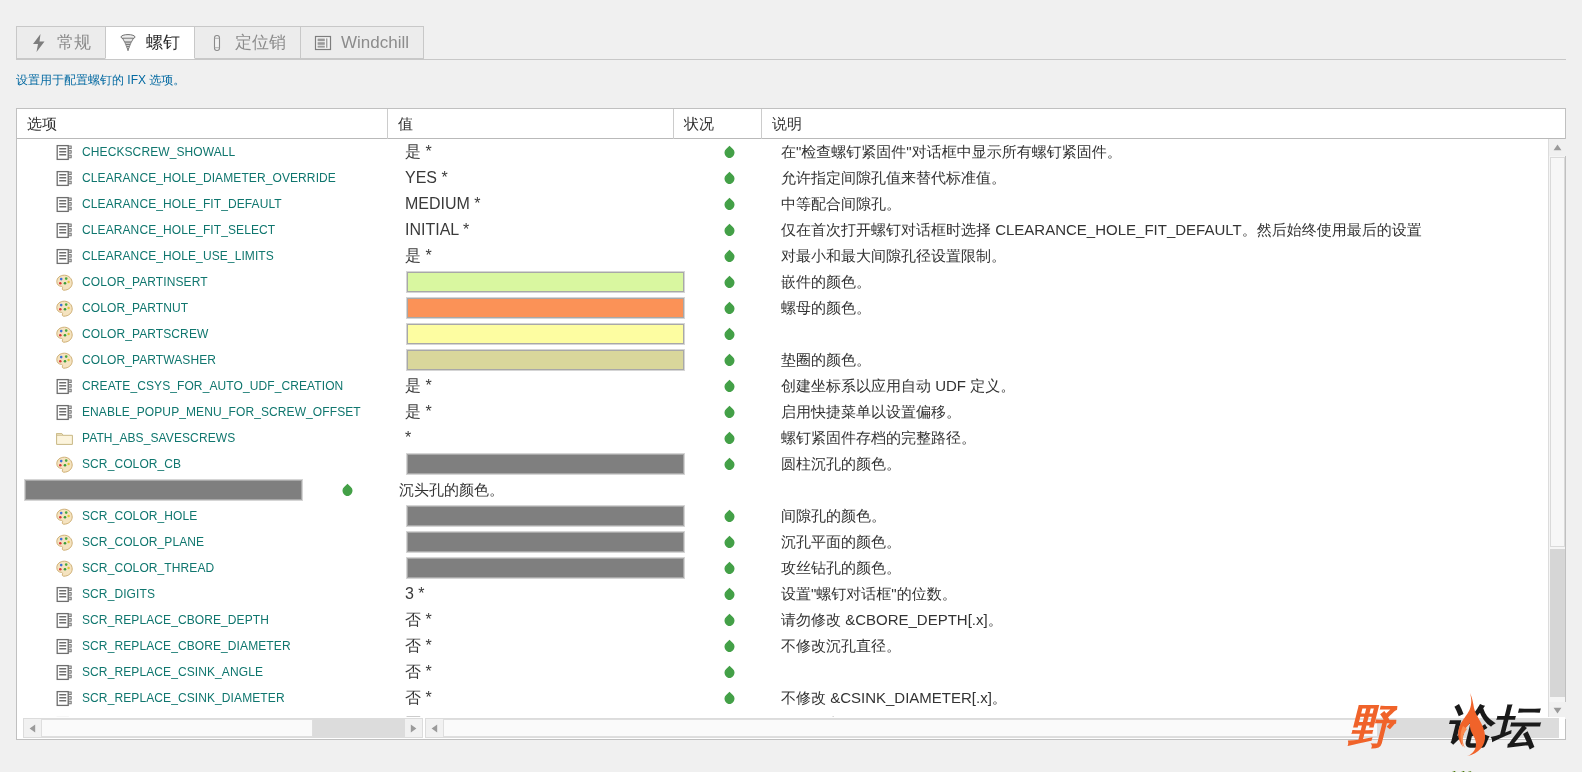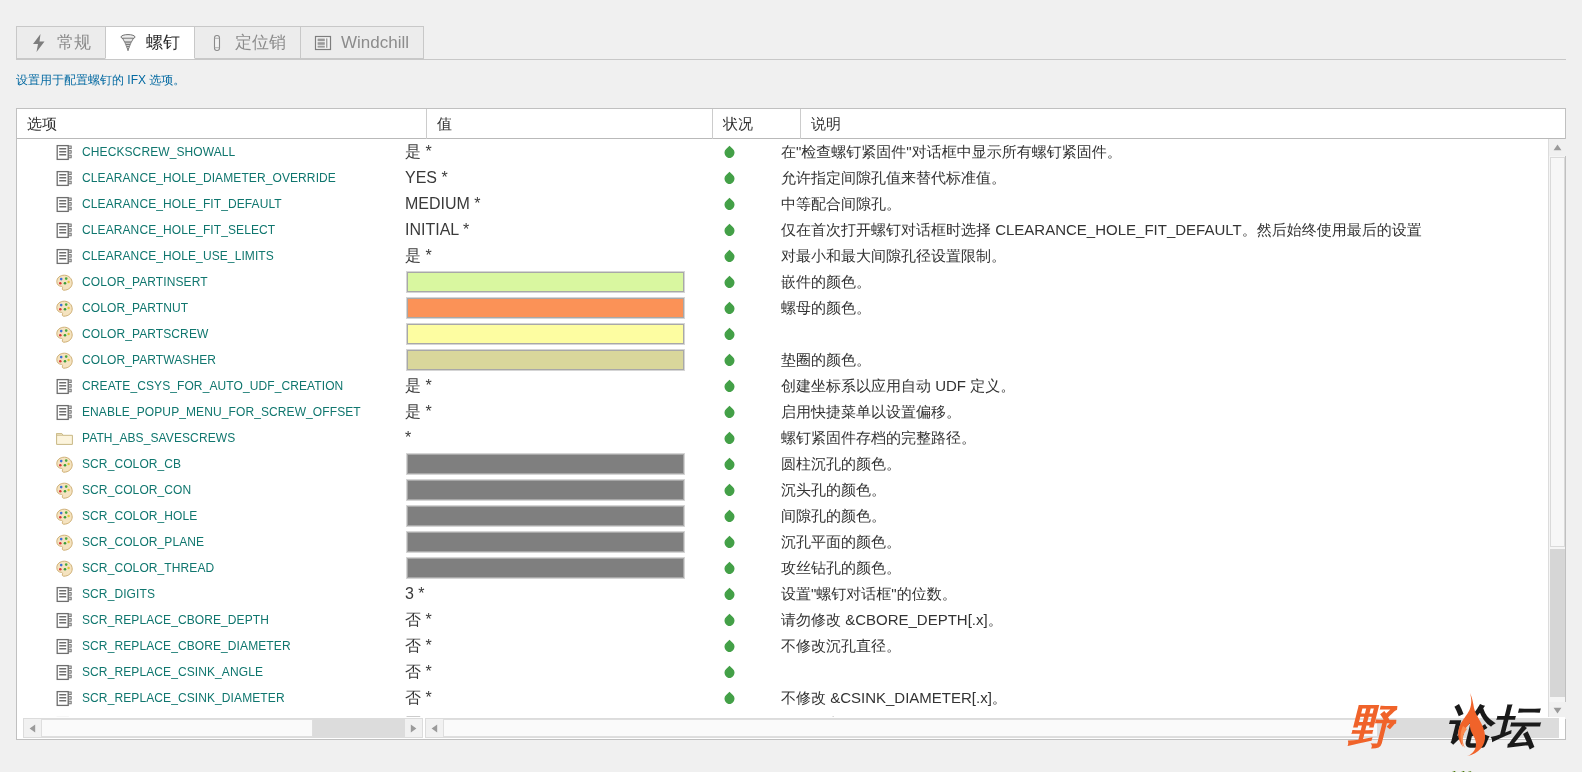--- a/index.html
+++ b/index.html
@@ -29,21 +29,21 @@
   .desc-line{position:absolute;left:16px;top:52px;font-size:12px;color:#0369a1;}
 
   
   .panel{
     position:absolute;left:16px;top:88px;width:1550px;height:632px;
     background:#ffffff;border:1px solid #c0c0c0;box-sizing:border-box;
   }
   .thead{display:flex;height:30px;border-bottom:1px solid #b9b9b9;background:#fff;box-sizing:border-box;}
   .th{font-size:15px;color:#333;display:flex;align-items:center;padding-left:10px;box-sizing:border-box;
       border-right:1px solid #cccccc;height:30px;}
-  .th.c0{width:410px}
+  .th.c0{width:371px}
   .th.c1{width:286px}
   .th.c2{width:88px}
   .th.c3{flex:1;border-right:none}
 
   .tbodywrap{position:relative;height:580px;overflow:hidden;}
   .tbody{position:absolute;left:0;top:0;right:17px;}
   .row{display:flex;height:26px;align-items:center;box-sizing:border-box;}
   .cell{height:26px;display:flex;align-items:center;box-sizing:border-box;}
   .c-opt{width:382px;padding-left:38px;gap:8px;overflow:hidden;}
   .c-val{width:286px;padding-left:6px;overflow:hidden;}
@@ -475,31 +475,20 @@
               <span class="statdot"><svg viewBox="0 0 13 14" width="13" height="14">
                   <path d="M6.5 .8 C8.9 3.2 11.5 5.0 11.5 7.3 C11.5 10.5 9.3 13.1 6.5 13.1 C3.7 13.1 1.5 10.5 1.5 7.3 C1.5 5.0 4.1 3.2 6.5 .8 Z" fill="#43a047"></path>
                   <path d="M5.0 3.6 C3.3 5.2 2.6 6.5 2.7 8.0 C2.8 6.3 3.8 5.0 5.0 3.6 Z" fill="#7cc97f"></path>
                 </svg></span>
             </div>
             <div class="cell c-desc">
               <span class="desctext">圆柱沉孔的颜色。</span>
             </div>
           </div>
           <div class="row">
-            <div class="cell c-opt">
-              <span class="icon16"><svg viewBox="0 0 19 19" width="19" height="19">
-                  <path d="M9.5 2.2 C4.8 2.2 1.8 5 1.8 8.6 c0 3 2.1 4.7 4.2 4.7 1 0 1.6 .5 1.6 1.3 0 .5-.3 .8-.3 1.3 0 .8 .7 1.3 1.7 1.3 4.5 0 8.2-3.1 8.2-7.2 0-4.2-3.4-7.8-7.7-7.8 z" fill="#f5e3c0" stroke="#c9a86a" stroke-width=".9"></path>
-                  <circle cx="6.2" cy="6.1" r="1.3" fill="#3a6fd8"></circle>
-                  <circle cx="11.2" cy="5.6" r="1.3" fill="#4aa83d"></circle>
-                  <circle cx="5.3" cy="10.3" r="1.3" fill="#d93a3a"></circle>
-                  <circle cx="10.0" cy="10.2" r="1.3" fill="#3a9b3a"></circle>
-                  <circle cx="13.6" cy="9.0" r="1.2" fill="#e0c93a"></circle>
-                </svg></span>
-              <span class="optname">SCR_COLOR_CON</span>
-            </div>
             <div class="cell c-val">
               <div class="swatch" style="background: rgb(127, 127, 127);"></div>
             </div>
             <div class="cell c-sta">
               <span class="statdot"><svg viewBox="0 0 13 14" width="13" height="14">
                   <path d="M6.5 .8 C8.9 3.2 11.5 5.0 11.5 7.3 C11.5 10.5 9.3 13.1 6.5 13.1 C3.7 13.1 1.5 10.5 1.5 7.3 C1.5 5.0 4.1 3.2 6.5 .8 Z" fill="#43a047"></path>
                   <path d="M5.0 3.6 C3.3 5.2 2.6 6.5 2.7 8.0 C2.8 6.3 3.8 5.0 5.0 3.6 Z" fill="#7cc97f"></path>
                 </svg></span>
             </div>
             <div class="cell c-desc">

